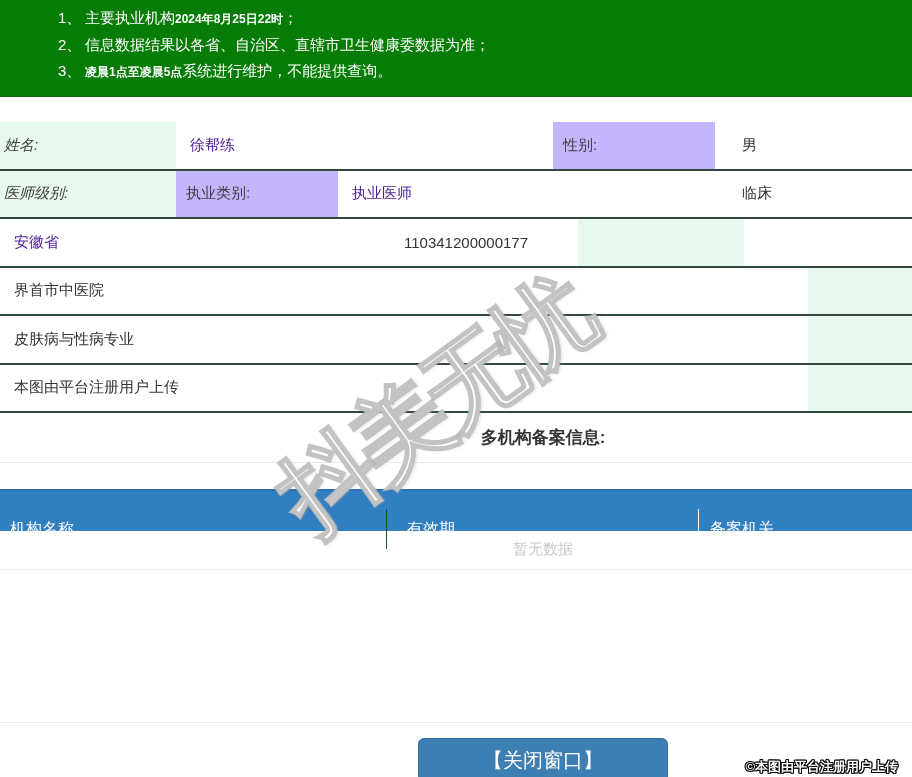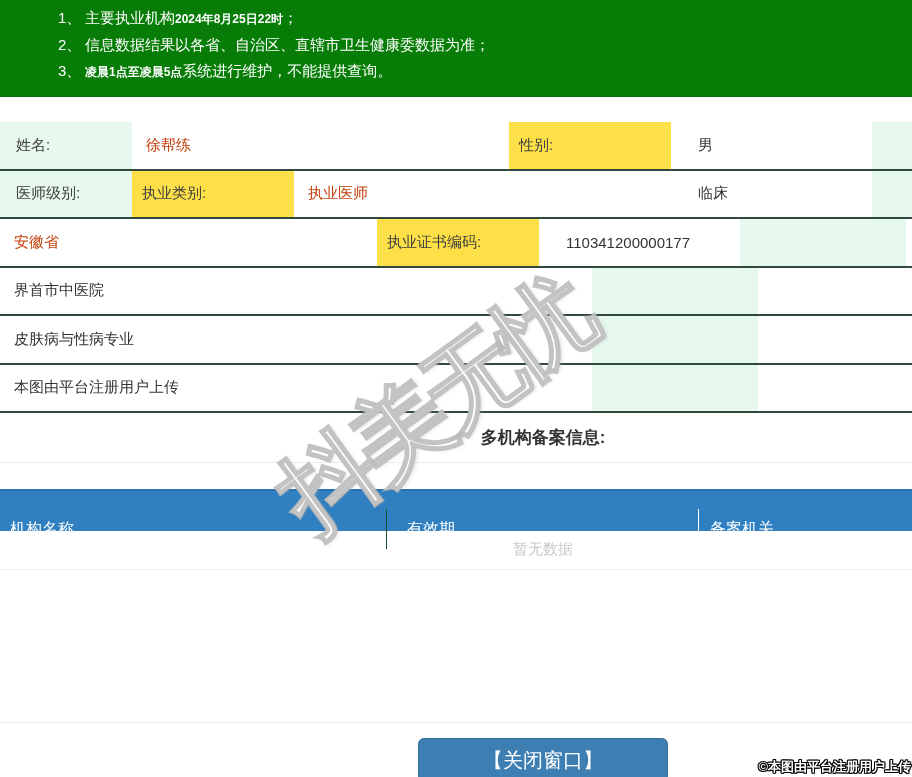--- a/index.html
+++ b/index.html
@@ -23,25 +23,25 @@
   .notice-bold{font-weight:bold;font-size:12px;}
 
   
   .itable{width:1086px;}
   .irow{
     display:flex;height:48.5px;box-sizing:border-box;
     border-bottom:2px solid #31493c;background:#ffffff;
     align-items:stretch;font-size:15px;color:#404040;
   }
   .cell{display:flex;align-items:center;box-sizing:border-box;}
-  .c-label{width:132px;background:#e7f8ee;padding-left:16px;}
-  .c-value1{width:377px;padding-left:14px;color:#c2410c;}
-  .c-label2{width:162px;background:#fde047;padding-left:10px;}
+  .c-label{width:176px;background:#e7f8ee;padding-left:4px;font-style:italic;}
+  .c-value1{width:377px;padding-left:14px;color:#4c1d95;}
+  .c-label2{width:162px;background:#c4b5fd;padding-left:10px;}
   .c-value2{width:201px;padding-left:27px;color:#333;}
-  .c-valuefull{width:592px;padding-left:14px;color:#333;}
+  .c-valuefull{width:808px;padding-left:14px;color:#333;}
   .c-ghost{width:166px;background:#e7f8ee;}
 
   
   .section-title{
     width:1086px;height:50px;line-height:50px;text-align:center;
     font-size:17px;font-weight:bold;color:#333;
     border-bottom:1px solid #ececec;box-sizing:border-box;
   }
   .gap26{height:26px;}
 
@@ -76,21 +76,21 @@
   
   .wm-center{
     position:absolute;left:248px;top:318px;width:440px;height:120px;
     transform:rotate(-36deg);transform-origin:center;
     font-size:96px;font-weight:bold;letter-spacing:-8px;
     color:#ffffff;-webkit-text-stroke:2px rgba(185,185,185,0.85);
     text-shadow:2px 2px 3px rgba(160,160,160,0.25);
     white-space:nowrap;z-index:60;pointer-events:none;
   }
   .wm-corner{
-    position:absolute;right:1px;bottom:1px;z-index:61;
+    position:absolute;right:14px;bottom:1px;z-index:61;
     font-size:13px;font-weight:bold;color:#ffffff;
     text-shadow:-1px 0 #000,1px 0 #000,0 -1px #000,0 1px #000,
                 -1px -1px #000,1px 1px #000,-1px 1px #000,1px -1px #000;
   }
 </style>
 </head>
 <body>
 
 <div class="wrap">
 
@@ -121,21 +121,20 @@
     <div class="irow">
       <div class="cell c-label">医师级别:</div>
       <div class="cell c-label2">执业类别:</div>
       <div class="cell c-value1">执业医师</div>
       <div class="cell c-value2">临床</div>
       <div class="cell c-ghost"></div>
     </div>
 
     <div class="irow">
       <div class="cell c-value1">安徽省</div>
-      <div class="cell c-label2">执业证书编码:</div>
       <div class="cell c-value2">110341200000177</div>
       <div class="cell c-ghost"></div>
     </div>
 
     <div class="irow">
       <div class="cell c-valuefull">界首市中医院</div>
       <div class="cell c-ghost"></div>
     </div>
 
     <div class="irow">

